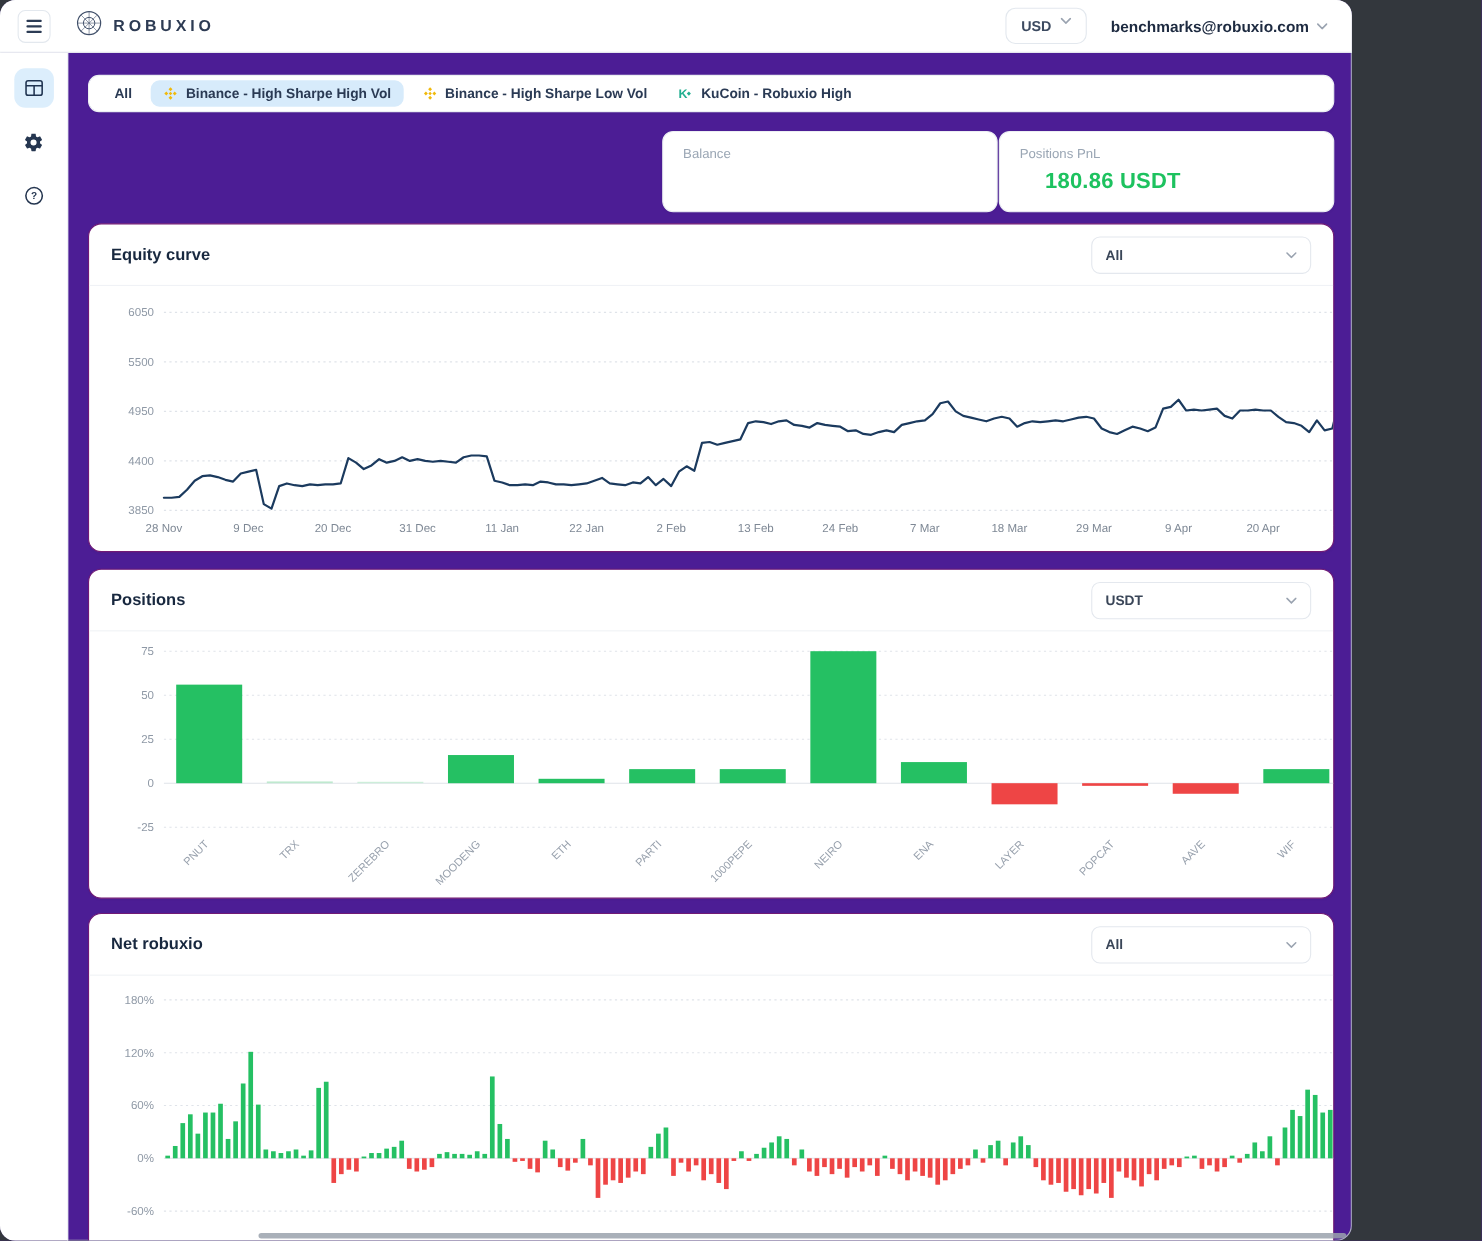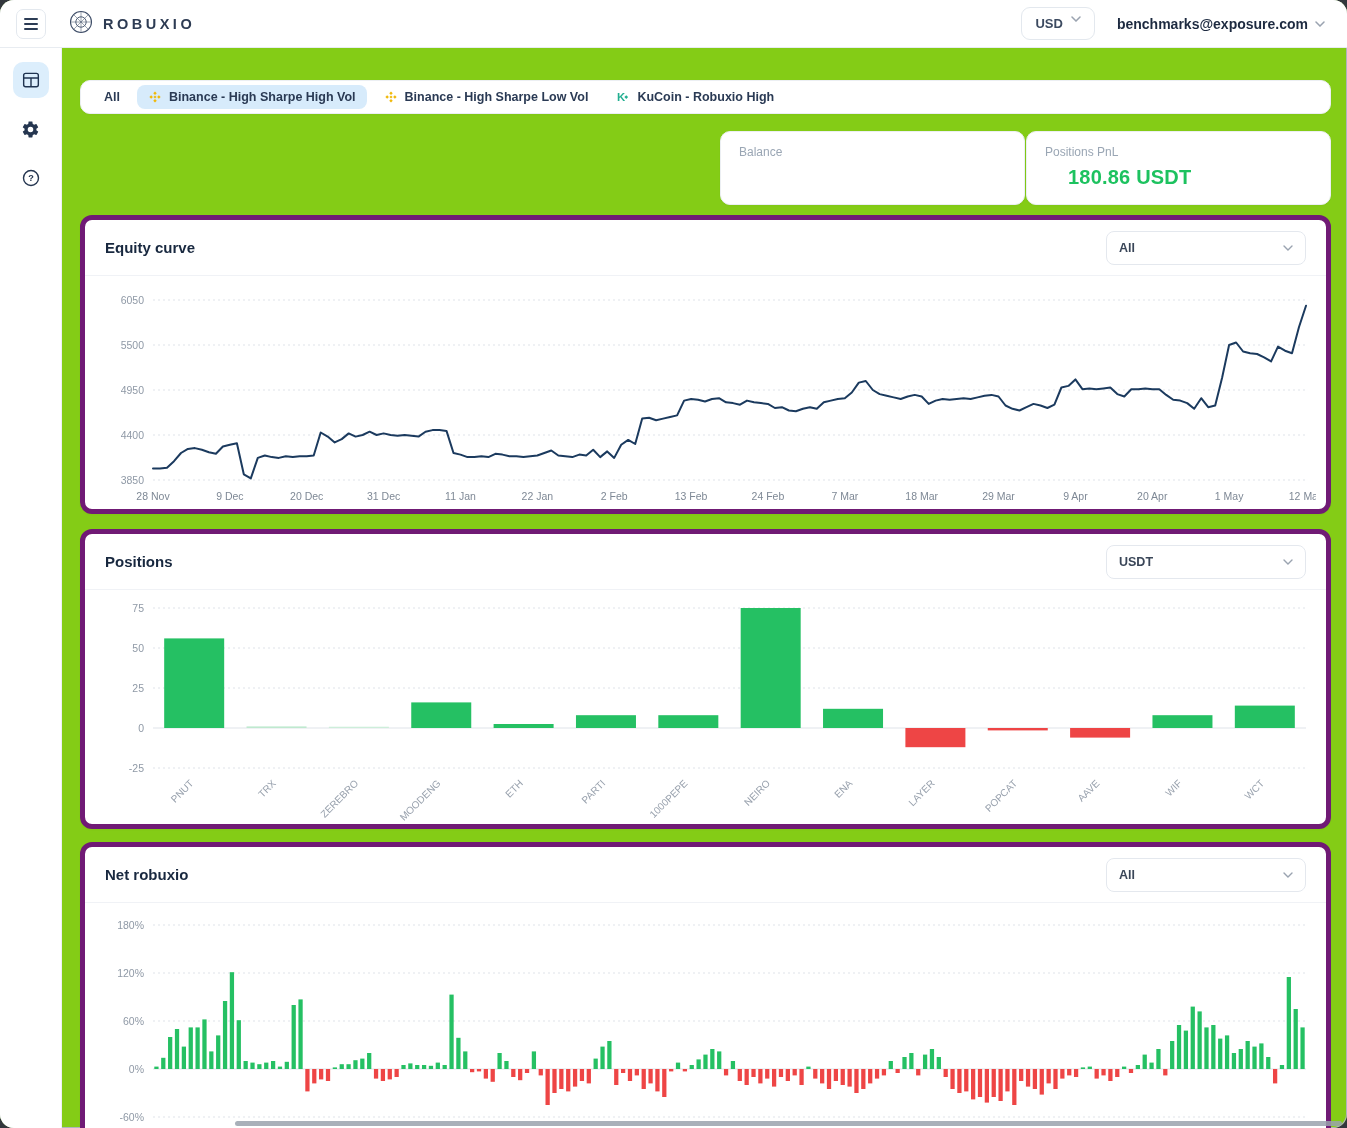--- a/index.html
+++ b/index.html
@@ -4,23 +4,23 @@
 <style>
   * { box-sizing: border-box; }
   html,body { margin:0; padding:0; }
   body {
     width:1347px; height:1128px;
     background:#33373d;
     font-family:"Liberation Sans", sans-serif;
     overflow:hidden;
   }
   .frame {
-    position:relative; width:1347px; height:1128px;
+    position:relative; width:1229px; height:1128px;
     border-radius:14px; overflow:hidden;
-    background:#84cc16;
+    background:#4c1d95;
     box-shadow: inset 0 0 0 1px #aeb4bd;
   }
   
   .topbar {
     position:absolute; top:0; left:0; right:0; height:48px;
     background:#ffffff; border-bottom:1px solid #e8ecf1;
     display:flex; align-items:center; padding:0 16px; z-index:6;
   }
   .hamburger-btn {
     width:30px; height:30px; border:1px solid #e3e8ee; border-radius:7px;
@@ -50,21 +50,21 @@
   }
   .side-item {
     width:36px; height:36px; border-radius:10px; display:flex;
     align-items:center; justify-content:center; cursor:pointer; background:transparent;
     border:none; padding:0;
   }
   .side-item.active { background:#dceefc; }
   
   .main {
     position:absolute; left:62px; top:48px; right:0; bottom:0;
-    padding:32px 16px 0 18px; overflow:hidden;
+    padding:20px 16px 0 18px; overflow:hidden;
   }
   .filter-card {
     background:#fff; border:1px solid #eceff3; border-radius:10px;
     height:34px; display:flex; align-items:center; gap:6px; padding:0 12px;
     margin-bottom:17px; box-shadow:0 1px 2px rgba(16,24,40,.03);
   }
   .tab {
     display:flex; align-items:center; gap:7px; border:none; background:transparent;
     font-family:inherit; font-size:12.5px; font-weight:700; color:#2a3a54;
     padding:5px 11px; border-radius:8px; cursor:pointer; white-space:nowrap;
@@ -72,21 +72,21 @@
   .tab.active { background:#d7ebfb;align-items:flex-end; }
   .stats-row { display:flex; gap:1px; margin-bottom:10px;justify-content:flex-end; }
   .stat-card {
     width:305px; height:74px; background:#fff; border:1px solid #eceff3;
     border-radius:10px; padding:13px 18px; box-shadow:0 1px 2px rgba(16,24,40,.03);
   }
   .stat-label { font-size:12px; color:#9aa6b4; margin-bottom:7px; }
   .stat-value { font-size:20px; font-weight:700; color:#0c1e3a; letter-spacing:.2px; }
   .stat-value.green { color:#1dc25f;margin-left:23px; }
   .section-card {
-    background:#fff; border:5px solid #701a75; border-radius:12px;
+    background:#fff; border:1px solid #701a75; border-radius:12px;
     box-shadow:0 1px 2px rgba(16,24,40,.03); overflow:hidden;
   }
   .section-card.equity   { height:299px; margin-bottom:15px; }
   .section-card.positions{ height:300px; margin-bottom:13px; }
   .section-card.netexp   { height:400px; }
   .section-header {
     display:flex; align-items:center; justify-content:space-between;
     padding:11px 20px; border-bottom:1px solid #f0f2f6; height:56px;
   }
   .section-title { font-size:15px; font-weight:700; color:#18283f; }
@@ -128,21 +128,21 @@
       <span class="logo-text">ROBUXIO</span>
     </div>
     <div class="topbar-spacer"></div>
     <div class="currency-select">
       <span>USD</span>
       <svg width="10" height="6" viewBox="0 0 10 6">
           <path d="M1 1l4 4 4-4" stroke="#9aa3b0" stroke-width="1.5" fill="none" stroke-linecap="round"></path>
         </svg>
     </div>
     <div class="account">
-      <span>benchmarks@exposure.com</span>
+      <span>benchmarks@robuxio.com</span>
       <svg width="10" height="6" viewBox="0 0 10 6">
           <path d="M1 1l4 4 4-4" stroke="#9aa3b0" stroke-width="1.5" fill="none" stroke-linecap="round"></path>
         </svg>
     </div>
   </header>
 
   <aside class="sidebar">
     <button class="side-item active">
       <svg width="20" height="20" viewBox="0 0 24 24" fill="none">
         <rect x="3.2" y="4" width="17.6" height="16" rx="2.4" stroke="#1f3350" stroke-width="1.7"></rect>

